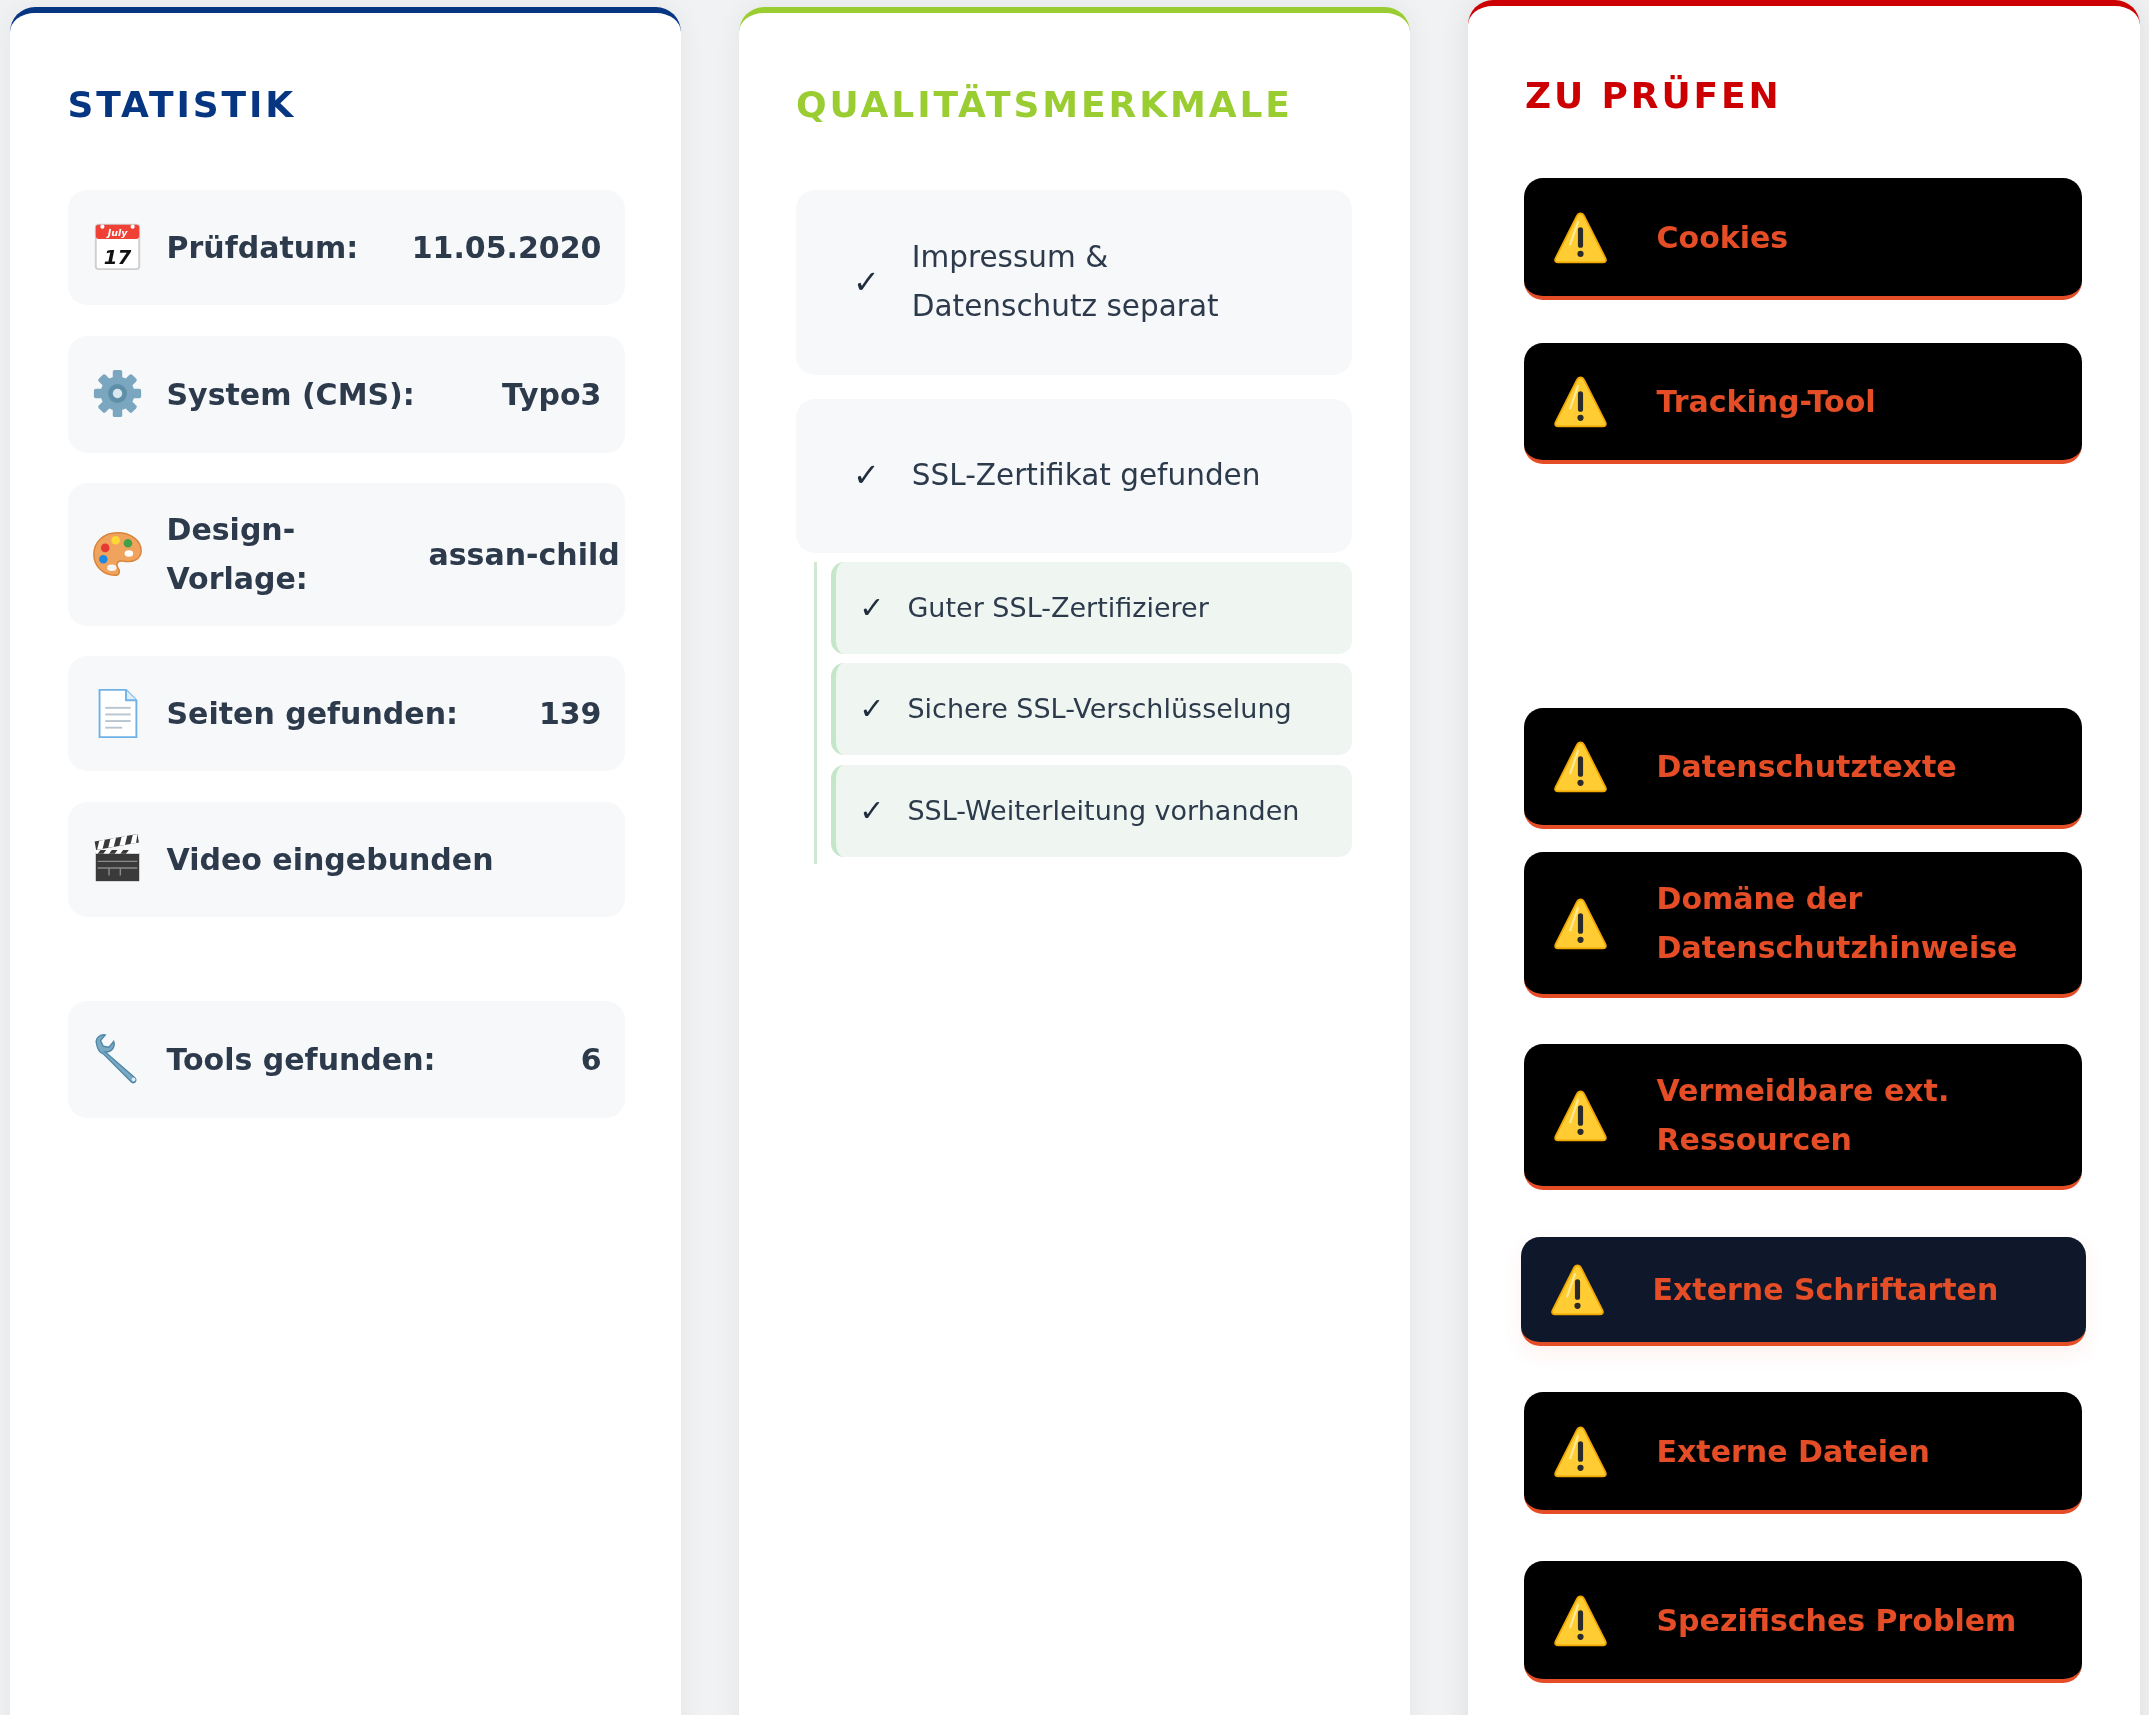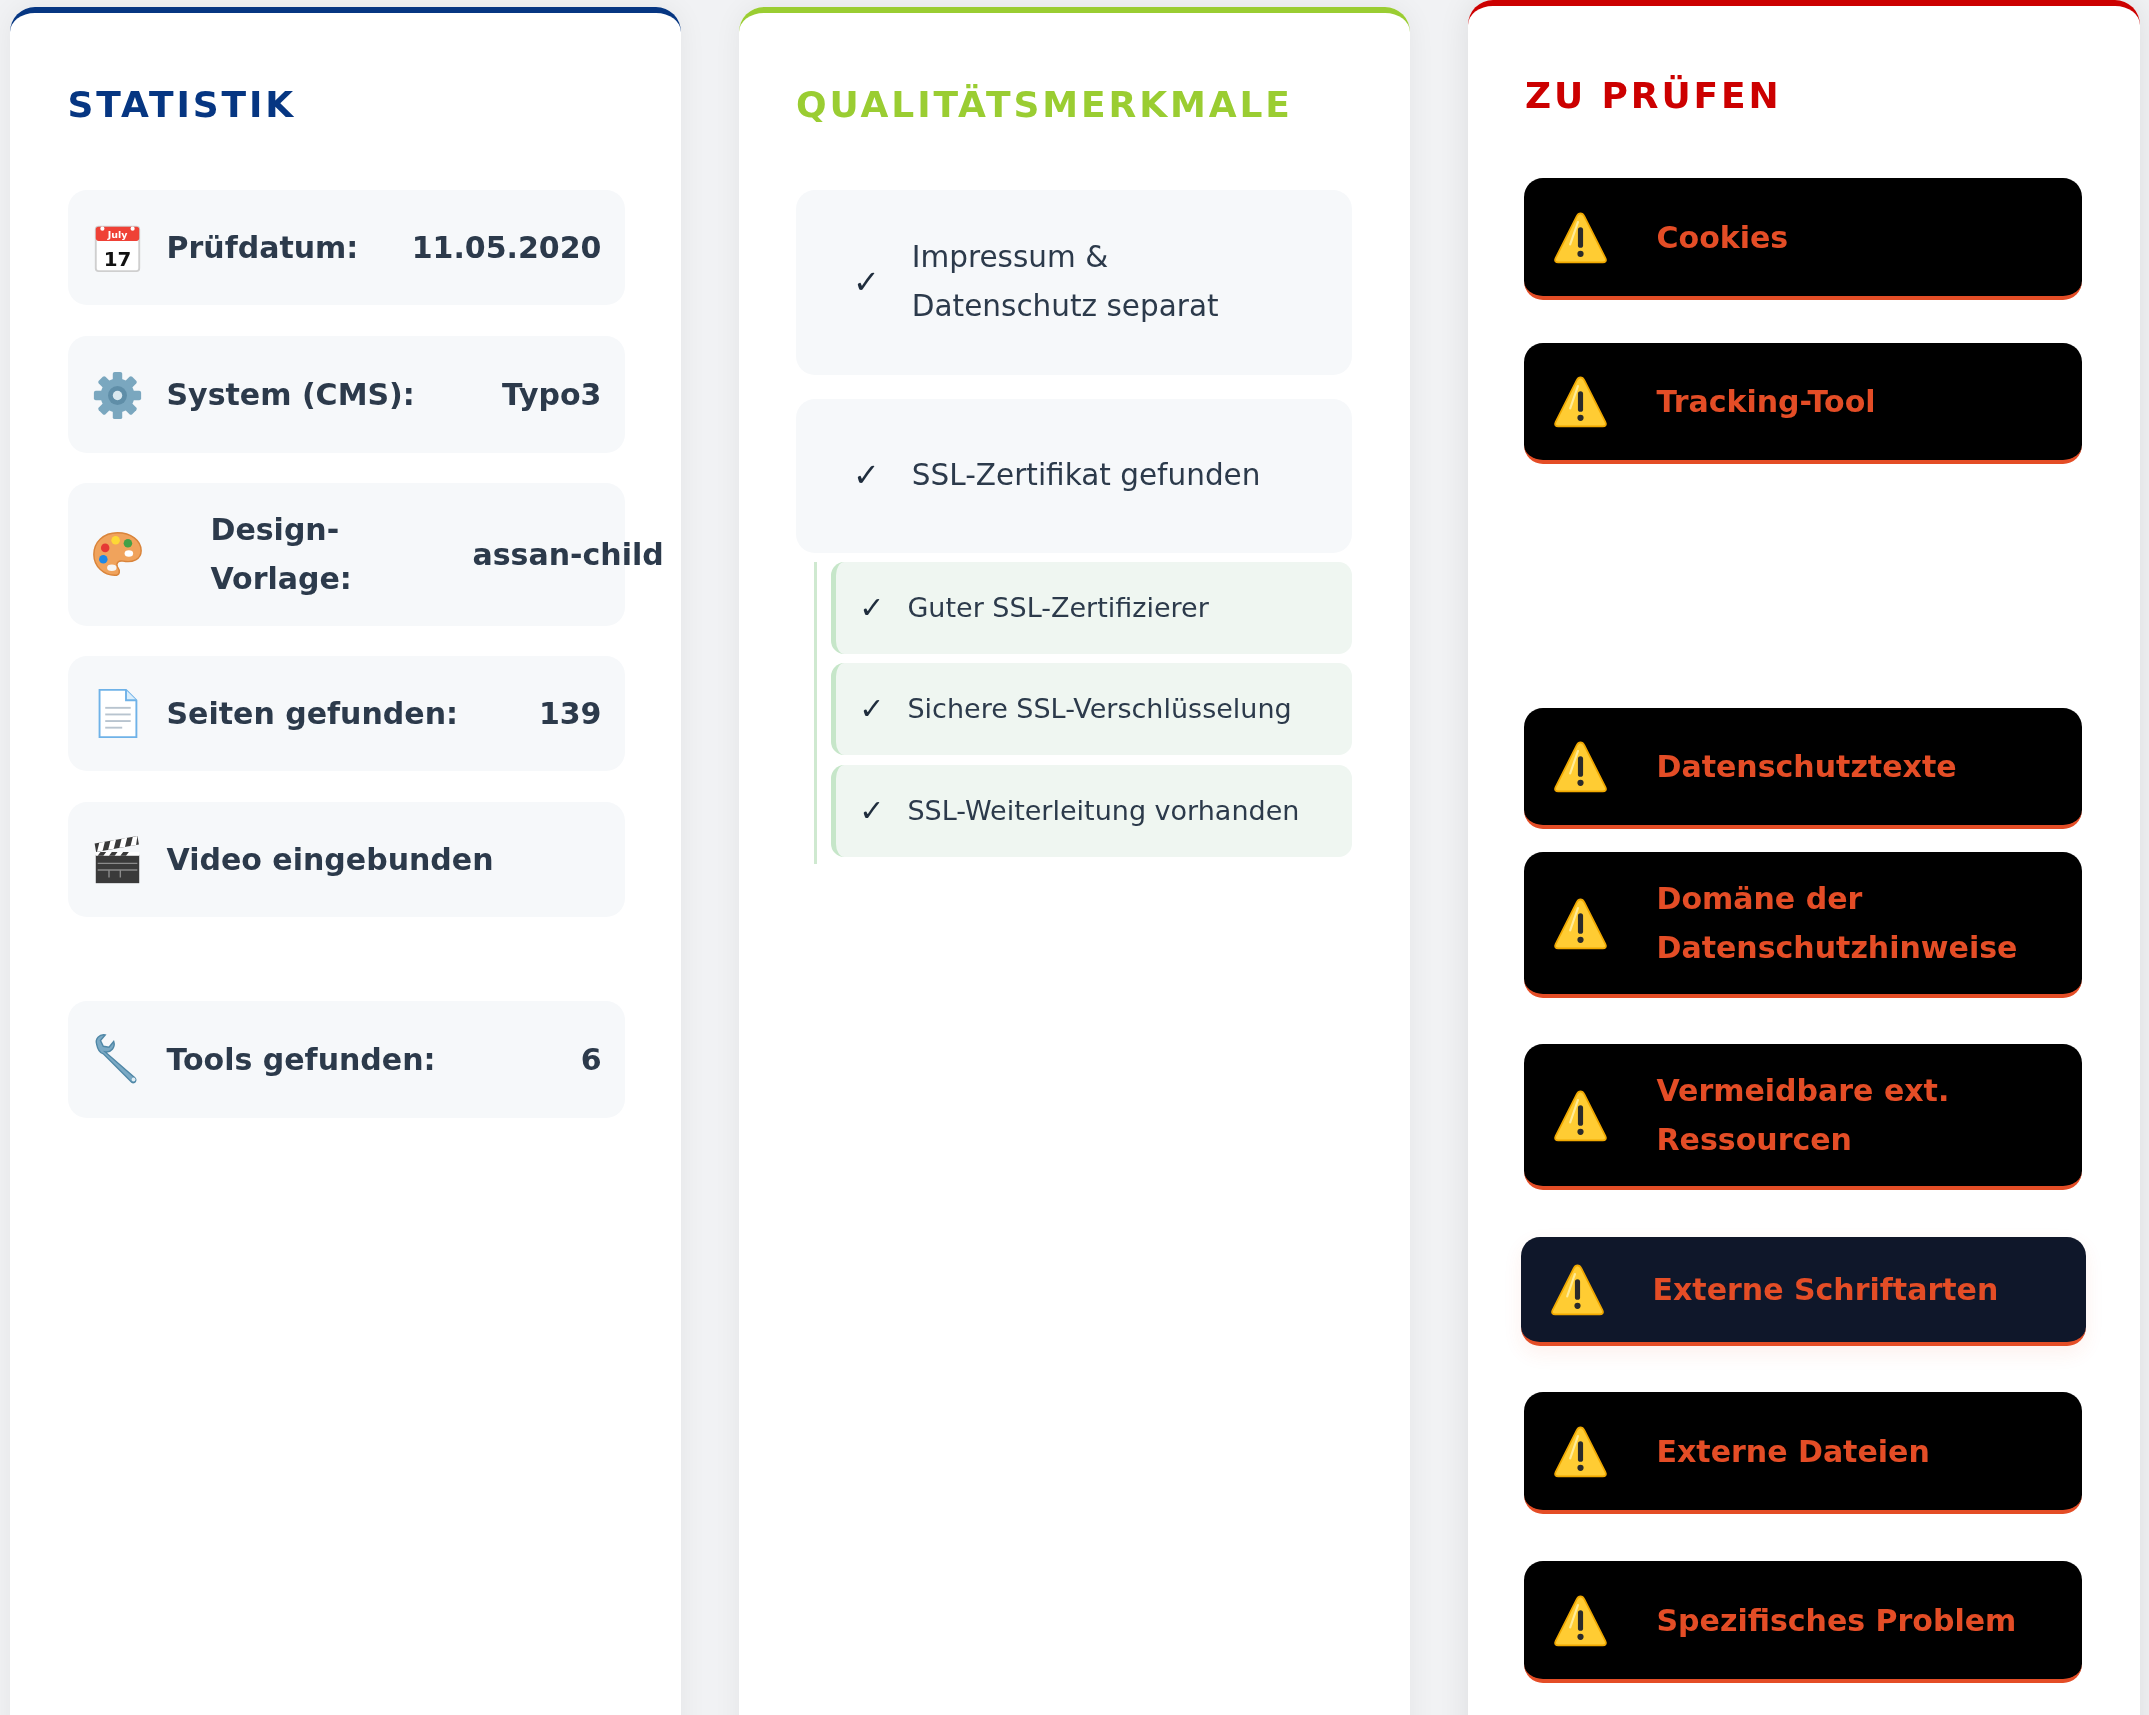--- a/index.html
+++ b/index.html
@@ -55,27 +55,28 @@
     color: #2c3a4b;
     font-weight: bold;
     font-size: 30px;
     line-height: 49px;
   }
   .stat-icon {
     width: 53px;
     height: 53px;
     flex: 0 0 53px;
     display: flex;
-    align-items: flex-end;
+    align-items: flex-start;
     justify-content: center;
     margin-right: 23px;
+    font-style: italic;
   }
   .stat-label { flex: 1 1 auto; }
   .stat-value { flex: 0 0 auto; text-align: right; }
-  .stat-item.two-line .stat-label { flex: 0 0 262px; margin-left: 44px; }
+  .stat-item.two-line .stat-label { flex: 0 0 262px; }
   .stat-item.two-line .stat-value { text-align: left; }
 
   
   #card-quality { left: 739px; top: 6.7px; width: 671px; --accent: #9acd32; }
   #card-quality .card-title { left: 57px; top: 80px; color: #9acd32; }
   .q-item {
     position: absolute;
     left: 57px;
     width: 556px;
     background: #f6f8fa;

